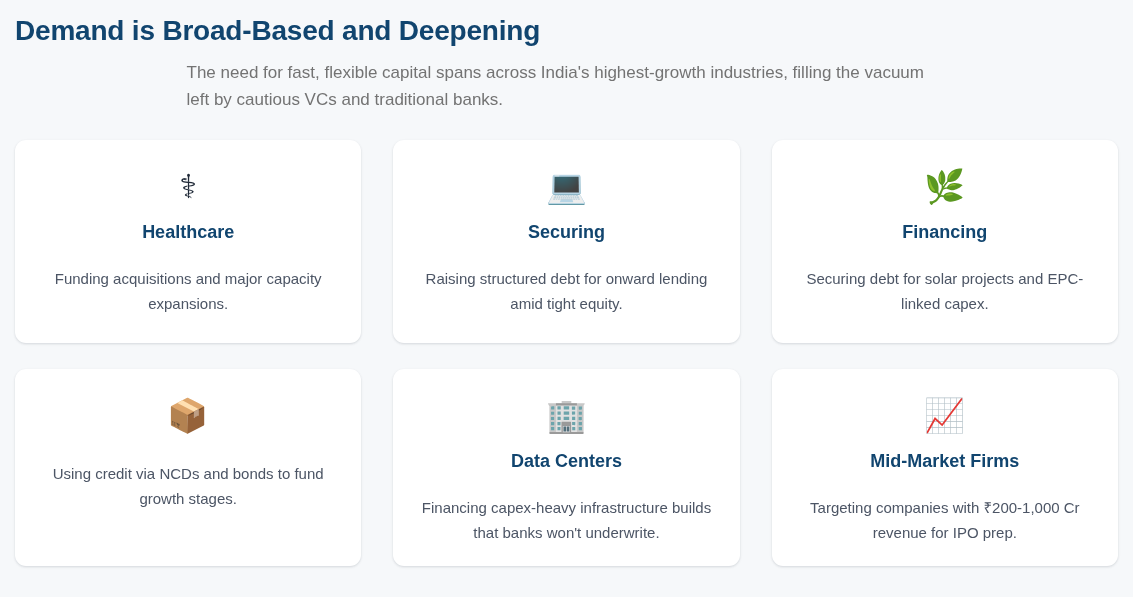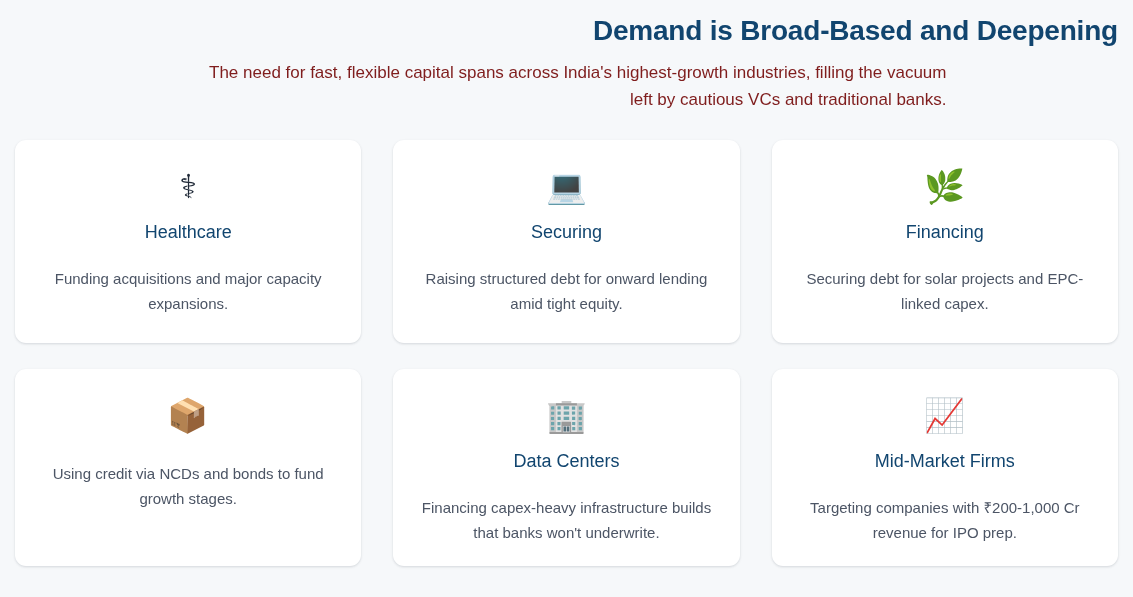--- a/index.html
+++ b/index.html
@@ -19,34 +19,34 @@
     width: 1133px;
     height: 597px;
     box-sizing: border-box;
     padding: 0 15px;
     display: flex;
     flex-direction: column;
   }
 
   
   .header {
-    text-align: right;
+    text-align: left;
     padding-top: 13px;
   }
   .page-title {
     font-size: 28px;
     font-weight: bold;
     color: #11456f;
     letter-spacing: -0.2px;
     line-height: 36px;
     margin: 0;
   }
   .page-subtitle {
     font-size: 17px;
-    color: #7f1d1d;
+    color: #737373;
     line-height: 27px;
     margin: 10px auto 0 auto;
     max-width: 760px;
   }
 
   
   .card-grid {
     margin-top: 27px;
     display: grid;
     grid-template-columns: repeat(3, 1fr);
@@ -72,21 +72,21 @@
     height: 46px;
     display: flex;
     align-items: center;
     justify-content: center;
     color: #1f2937;
     font-family: "DejaVu Sans", sans-serif;
   }
 
   .card-title {
     font-size: 18px;
-    font-weight: normal;
+    font-weight: bold;
     color: #11456f;
     margin-top: 10px;
     line-height: 24px;
     text-align: center;
   }
 
   .card-desc {
     font-size: 15px;
     color: #4c5565;
     line-height: 25px;

